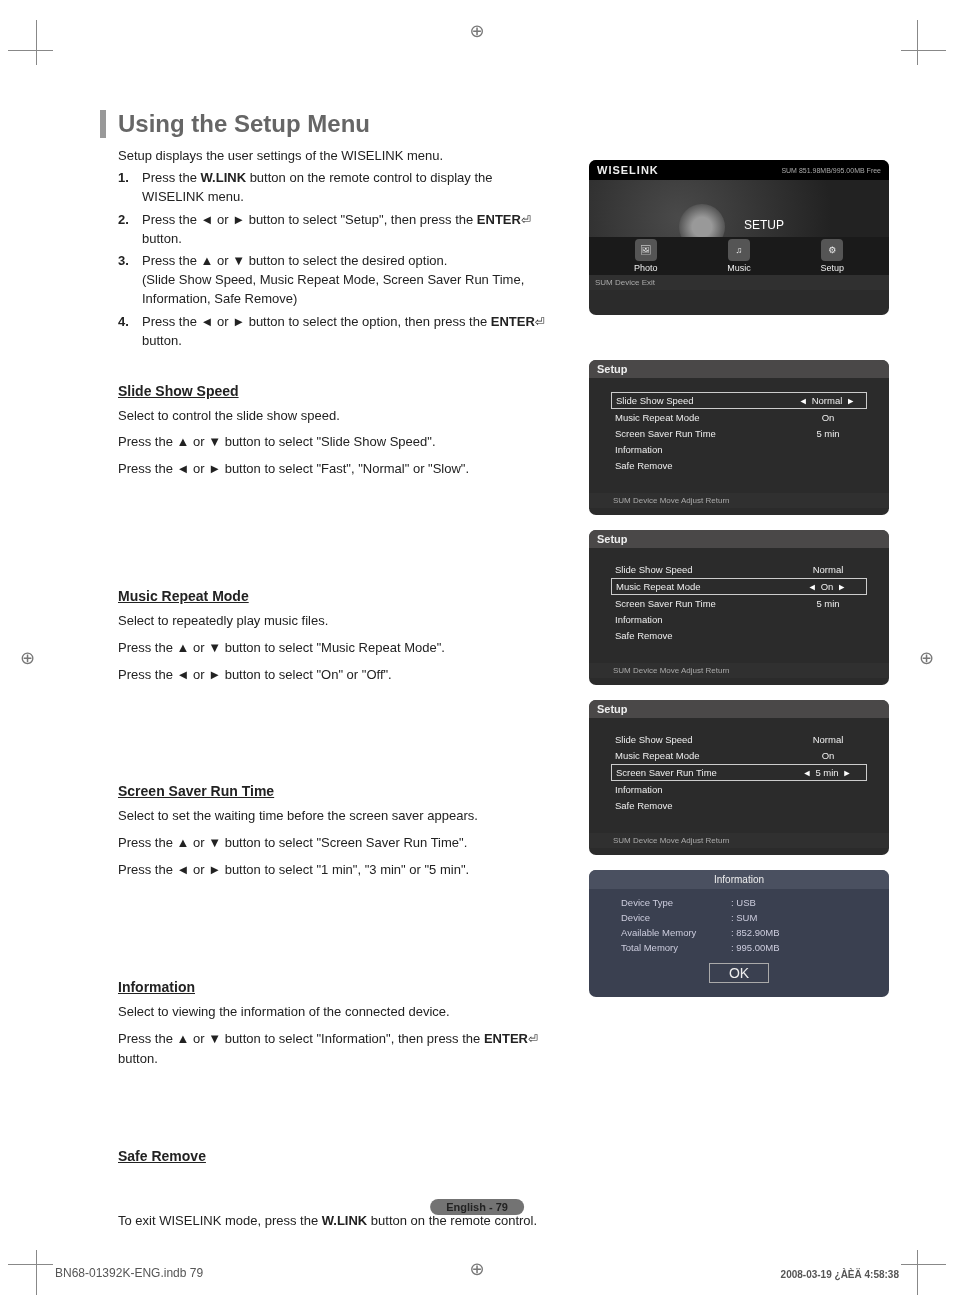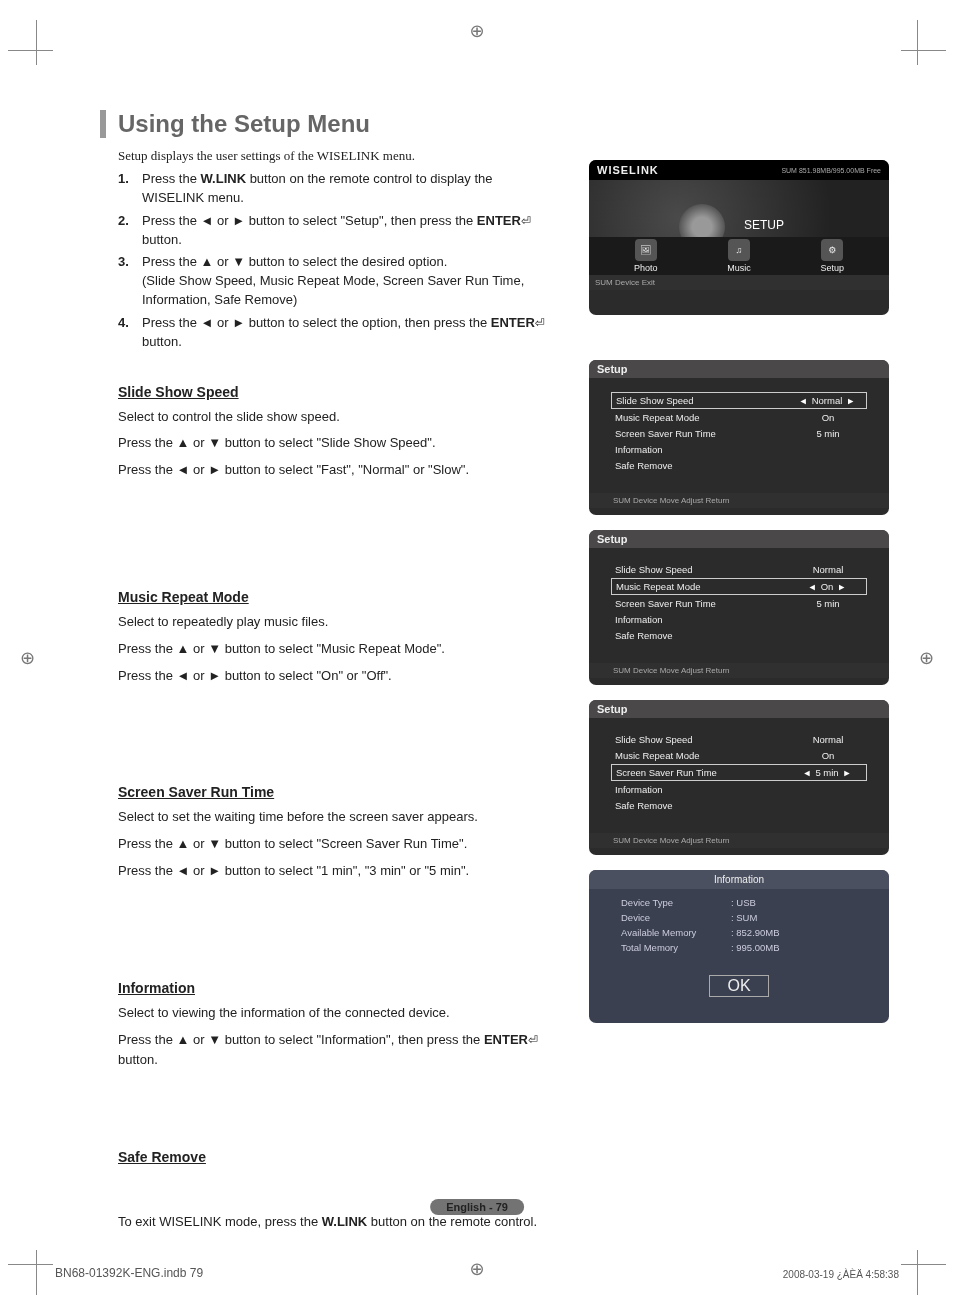--- a/index.html
+++ b/index.html
@@ -3,31 +3,31 @@
 <meta charset="utf-8">
 <style>
   * { box-sizing: border-box; margin: 0; padding: 0; }
   body { width: 954px; height: 1315px; background: #fff; font-family: Arial, Helvetica, sans-serif; color: #222; position: relative; }
   .page { position: relative; width: 100%; height: 100%; padding: 110px 60px 60px 100px; }
   .reg-mark-top { position:absolute; top:20px; left:50%; transform:translateX(-50%); font-size:18px; color:#777;}
   .reg-mark-bot { position:absolute; bottom:35px; left:50%; transform:translateX(-50%); font-size:18px; color:#777;}
   .reg-mark-left { position:absolute; top:50%; left:20px; transform:translateY(-50%); font-size:18px; color:#777;}
   .reg-mark-right { position:absolute; top:50%; right:20px; transform:translateY(-50%); font-size:18px; color:#777;}
   h1.title { font-size: 24px; font-weight: bold; color: #666; margin-bottom: 10px; border-left: 6px solid #999; padding-left: 12px; }
-  .intro { font-size: 13px; margin: 6px 0 6px 18px; font-family: Liberation Serif, serif; }
+  .intro { font-size: 13px; margin: 6px 0 6px 18px; }
   ol.steps { list-style: none; margin-left: 18px; width: 430px; }
   ol.steps li { font-size: 13px; line-height: 1.45; margin-bottom: 4px; display: flex; }
   ol.steps li .num { font-weight: bold; width: 24px; flex-shrink: 0; }
   ol.steps li .body { flex: 1; }
   .section-heading { display: inline-block; font-size: 14px; font-weight: bold; text-decoration: underline; margin-top: 28px; margin-left: 18px; }
   .section-text { font-size: 13px; margin: 6px 0 0 18px; line-height: 1.6; width: 440px; }
   .bold { font-weight: bold; }
   .page-foot-language { position:absolute; bottom:100px; left:50%; transform:translateX(-50%); background:#737373; border-radius:10px; padding:2px 16px; font-size:11px; font-weight:bold;}
   .page-foot-left { position:absolute; bottom:35px; left:55px; font-size:12px; color:#555;}
-  .page-foot-right { position:absolute; bottom:35px; right:55px; font-size:10px; color:#555;}
+  .page-foot-right { position:absolute; bottom:35px; right:55px; font-size:10px; color:#555;font-weight:bold;}
 
   
   .screenshots { position: absolute; right: 65px; top: 160px; width: 300px; }
   .ss { background: #2b2b2b; border-radius: 7px; color: #eee; font-size: 10px; margin-bottom: 15px; padding: 4px 6px 4px 6px; position: relative; overflow: hidden; }
   .ss-wiselink { height: 155px; padding:0; }
   .ss-wiselink .topbar { background:#000; padding:4px 8px; display:flex; justify-content:space-between; align-items:center;}
   .ss-wiselink .topbar .brand { font-weight:bold; font-size:11px; letter-spacing:1px; }
   .ss-wiselink .topbar .sum { font-size:7px; color:#aaa;}
   .ss-wiselink .mid { height:95px; background: radial-gradient(circle at 30% 40%, #4a4a4a 0%, #222 70%); position:relative;}
   .ss-wiselink .setup-label { position:absolute; top:38px; left:155px; font-size:12px; color:#fff;}
@@ -46,21 +46,21 @@
   .ss-setup .row .val { width:70px; text-align:center; display:inline-flex; align-items:center; justify-content:center; gap:4px;}
   .ss-setup .footer-hints { background:#303030; padding:3px 24px; font-size:8px; color:#aaa;}
   .arrow { font-size:9px; color:#fff;}
 
   .ss-info { padding:0; background:#3a4050;}
   .ss-info .hdr { text-align:center; padding:4px; font-size:10px; background:#4a5060;}
   .ss-info .body { padding:6px 32px;}
   .ss-info .row { display:flex; font-size:9.5px; padding:2px 0;}
   .ss-info .row .l { width:110px; color:#ccd;}
   .ss-info .row .v { color:#ccd;}
-  .ss-info .ok { margin:20px auto; width:60px; text-align:center; border:1px solid #aaa; padding:1px; font-size:16px;}
+  .ss-info .ok { margin:8px auto; width:60px; text-align:center; border:1px solid #aaa; padding:1px; font-size:14px;}
 
   .enter-icon { display:inline-block; font-size:12px; }
 
   
   .cm { position:absolute; border-color:#888; }
   .cm-tl-v { top:20px; left:36px; width:0; height:45px; border-left:1px solid #888;}
   .cm-tl-h { top:50px; left:8px; width:45px; height:0; border-top:1px solid #888;}
   .cm-tr-v { top:20px; right:36px; width:0; height:45px; border-left:1px solid #888;}
   .cm-tr-h { top:50px; right:8px; width:45px; height:0; border-top:1px solid #888;}
   .cm-bl-v { bottom:20px; left:36px; width:0; height:45px; border-left:1px solid #888;}

